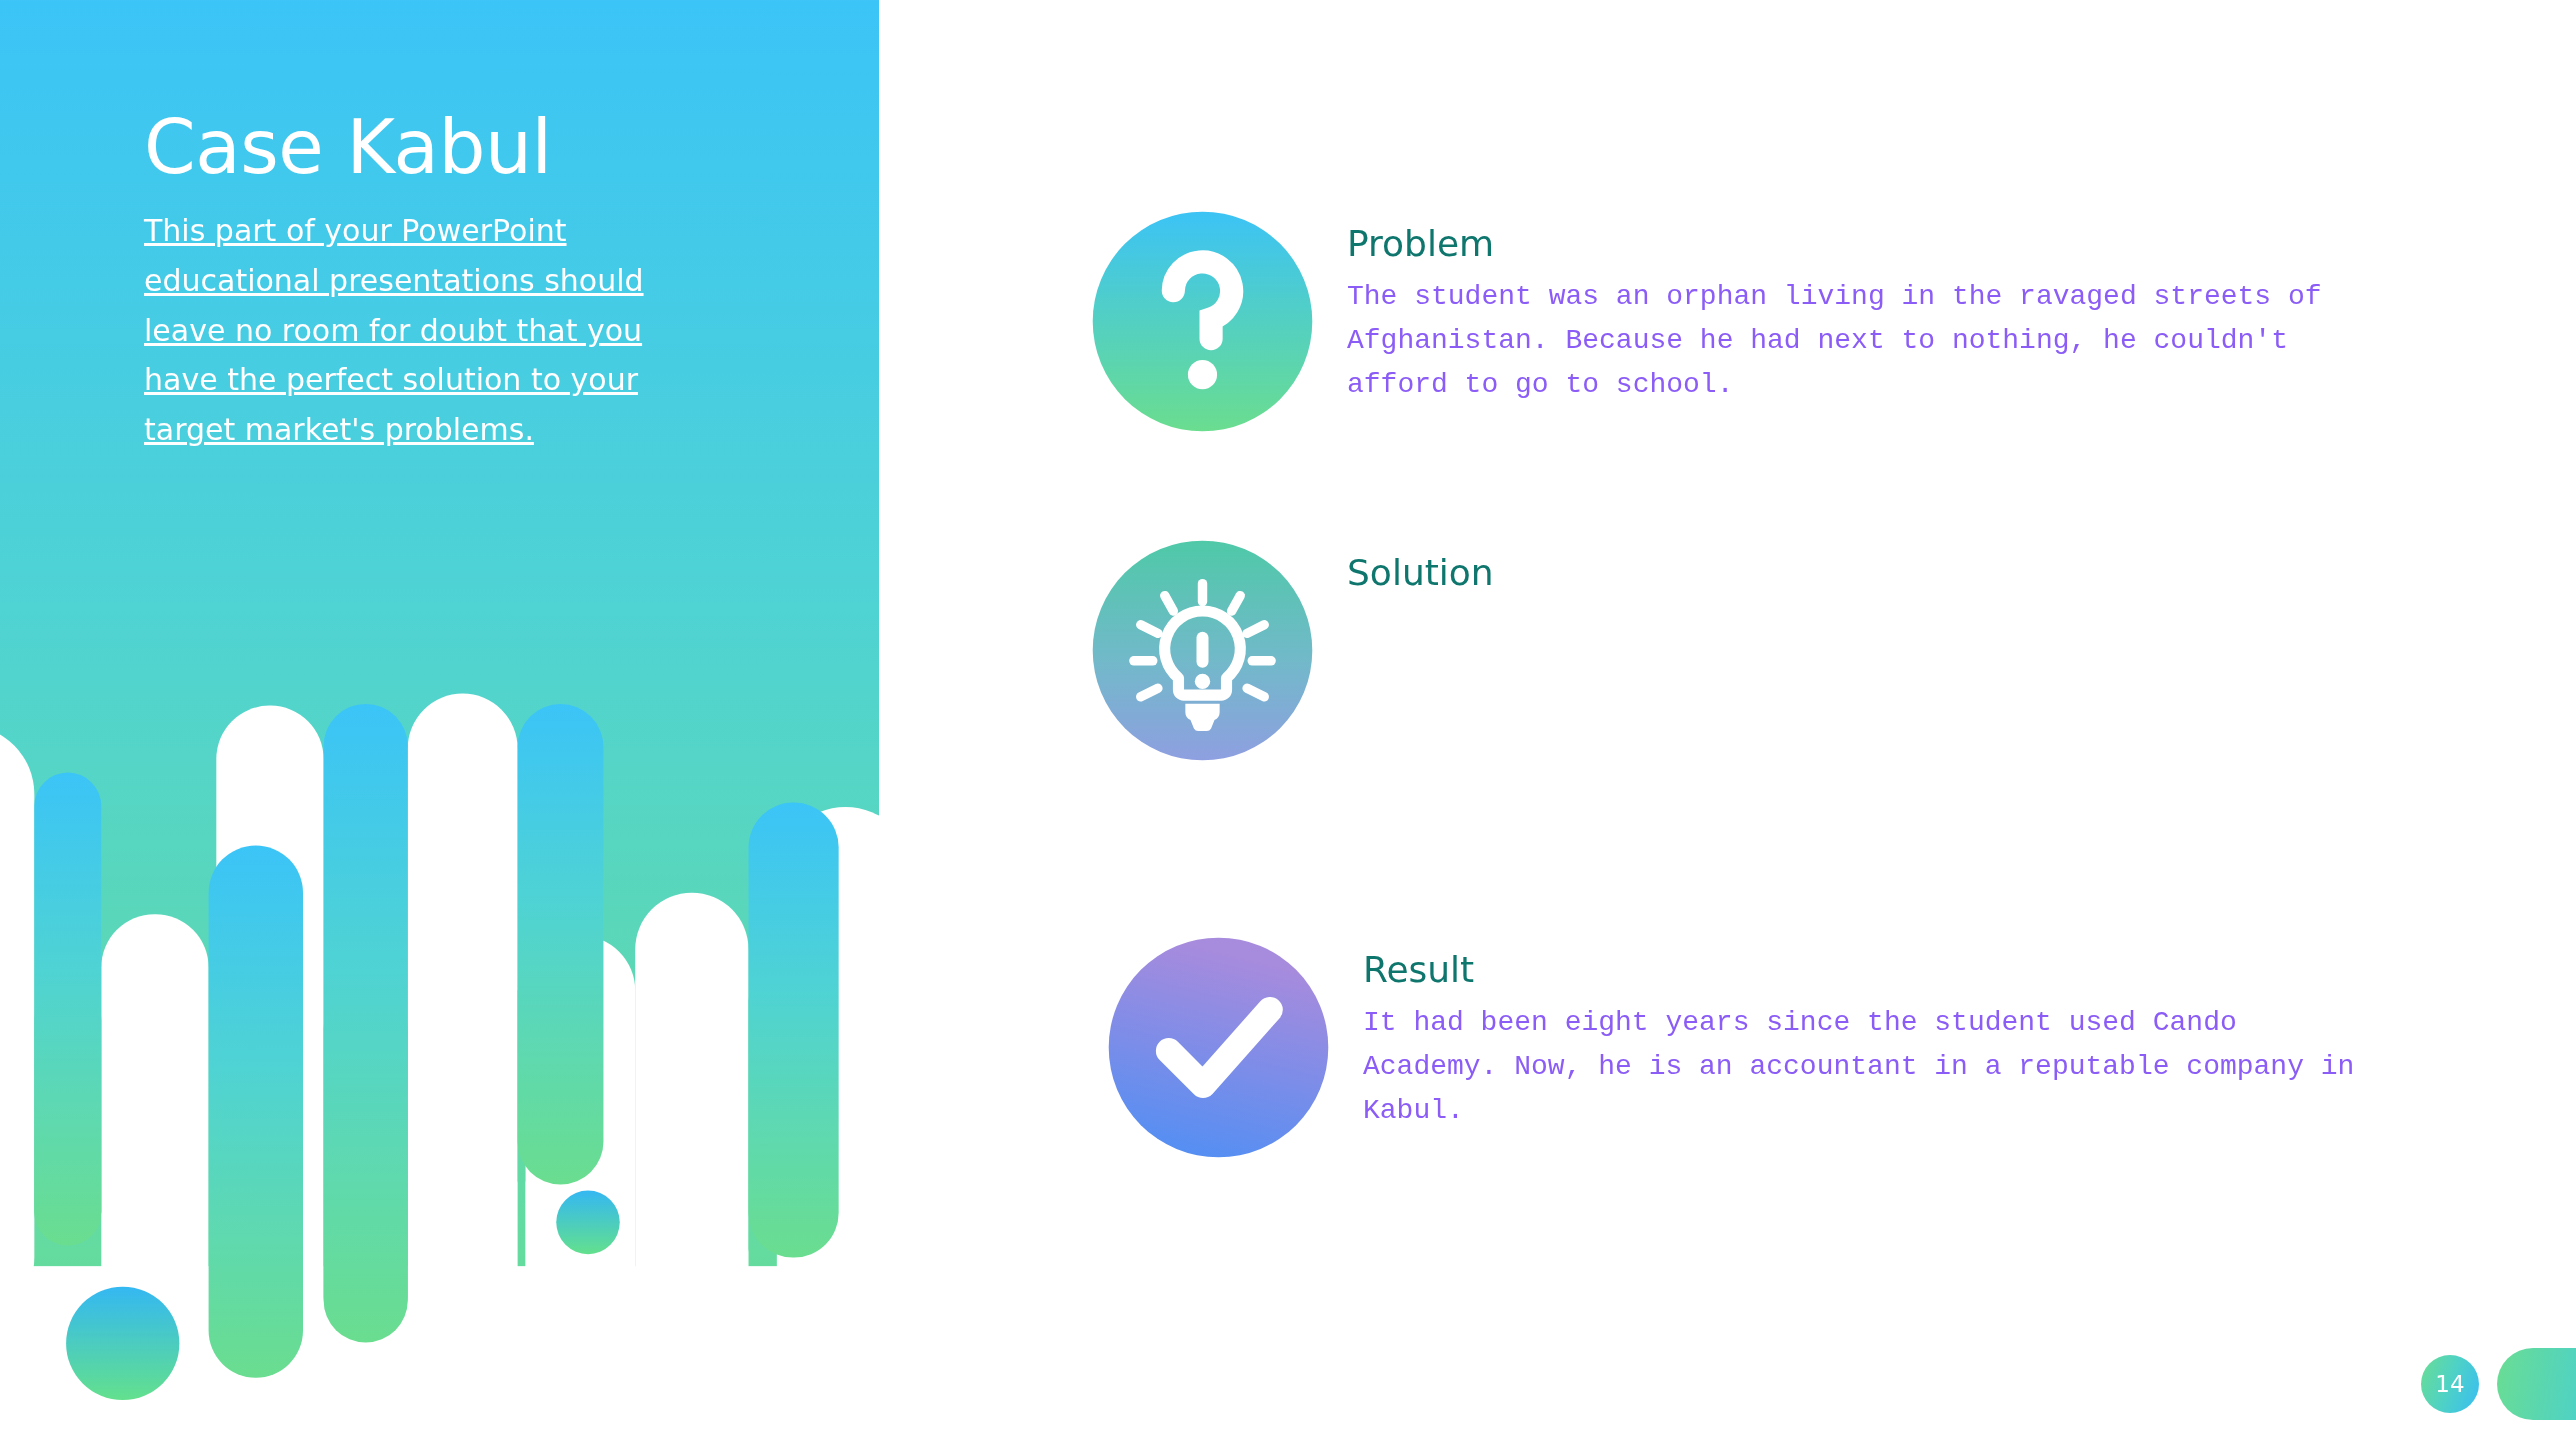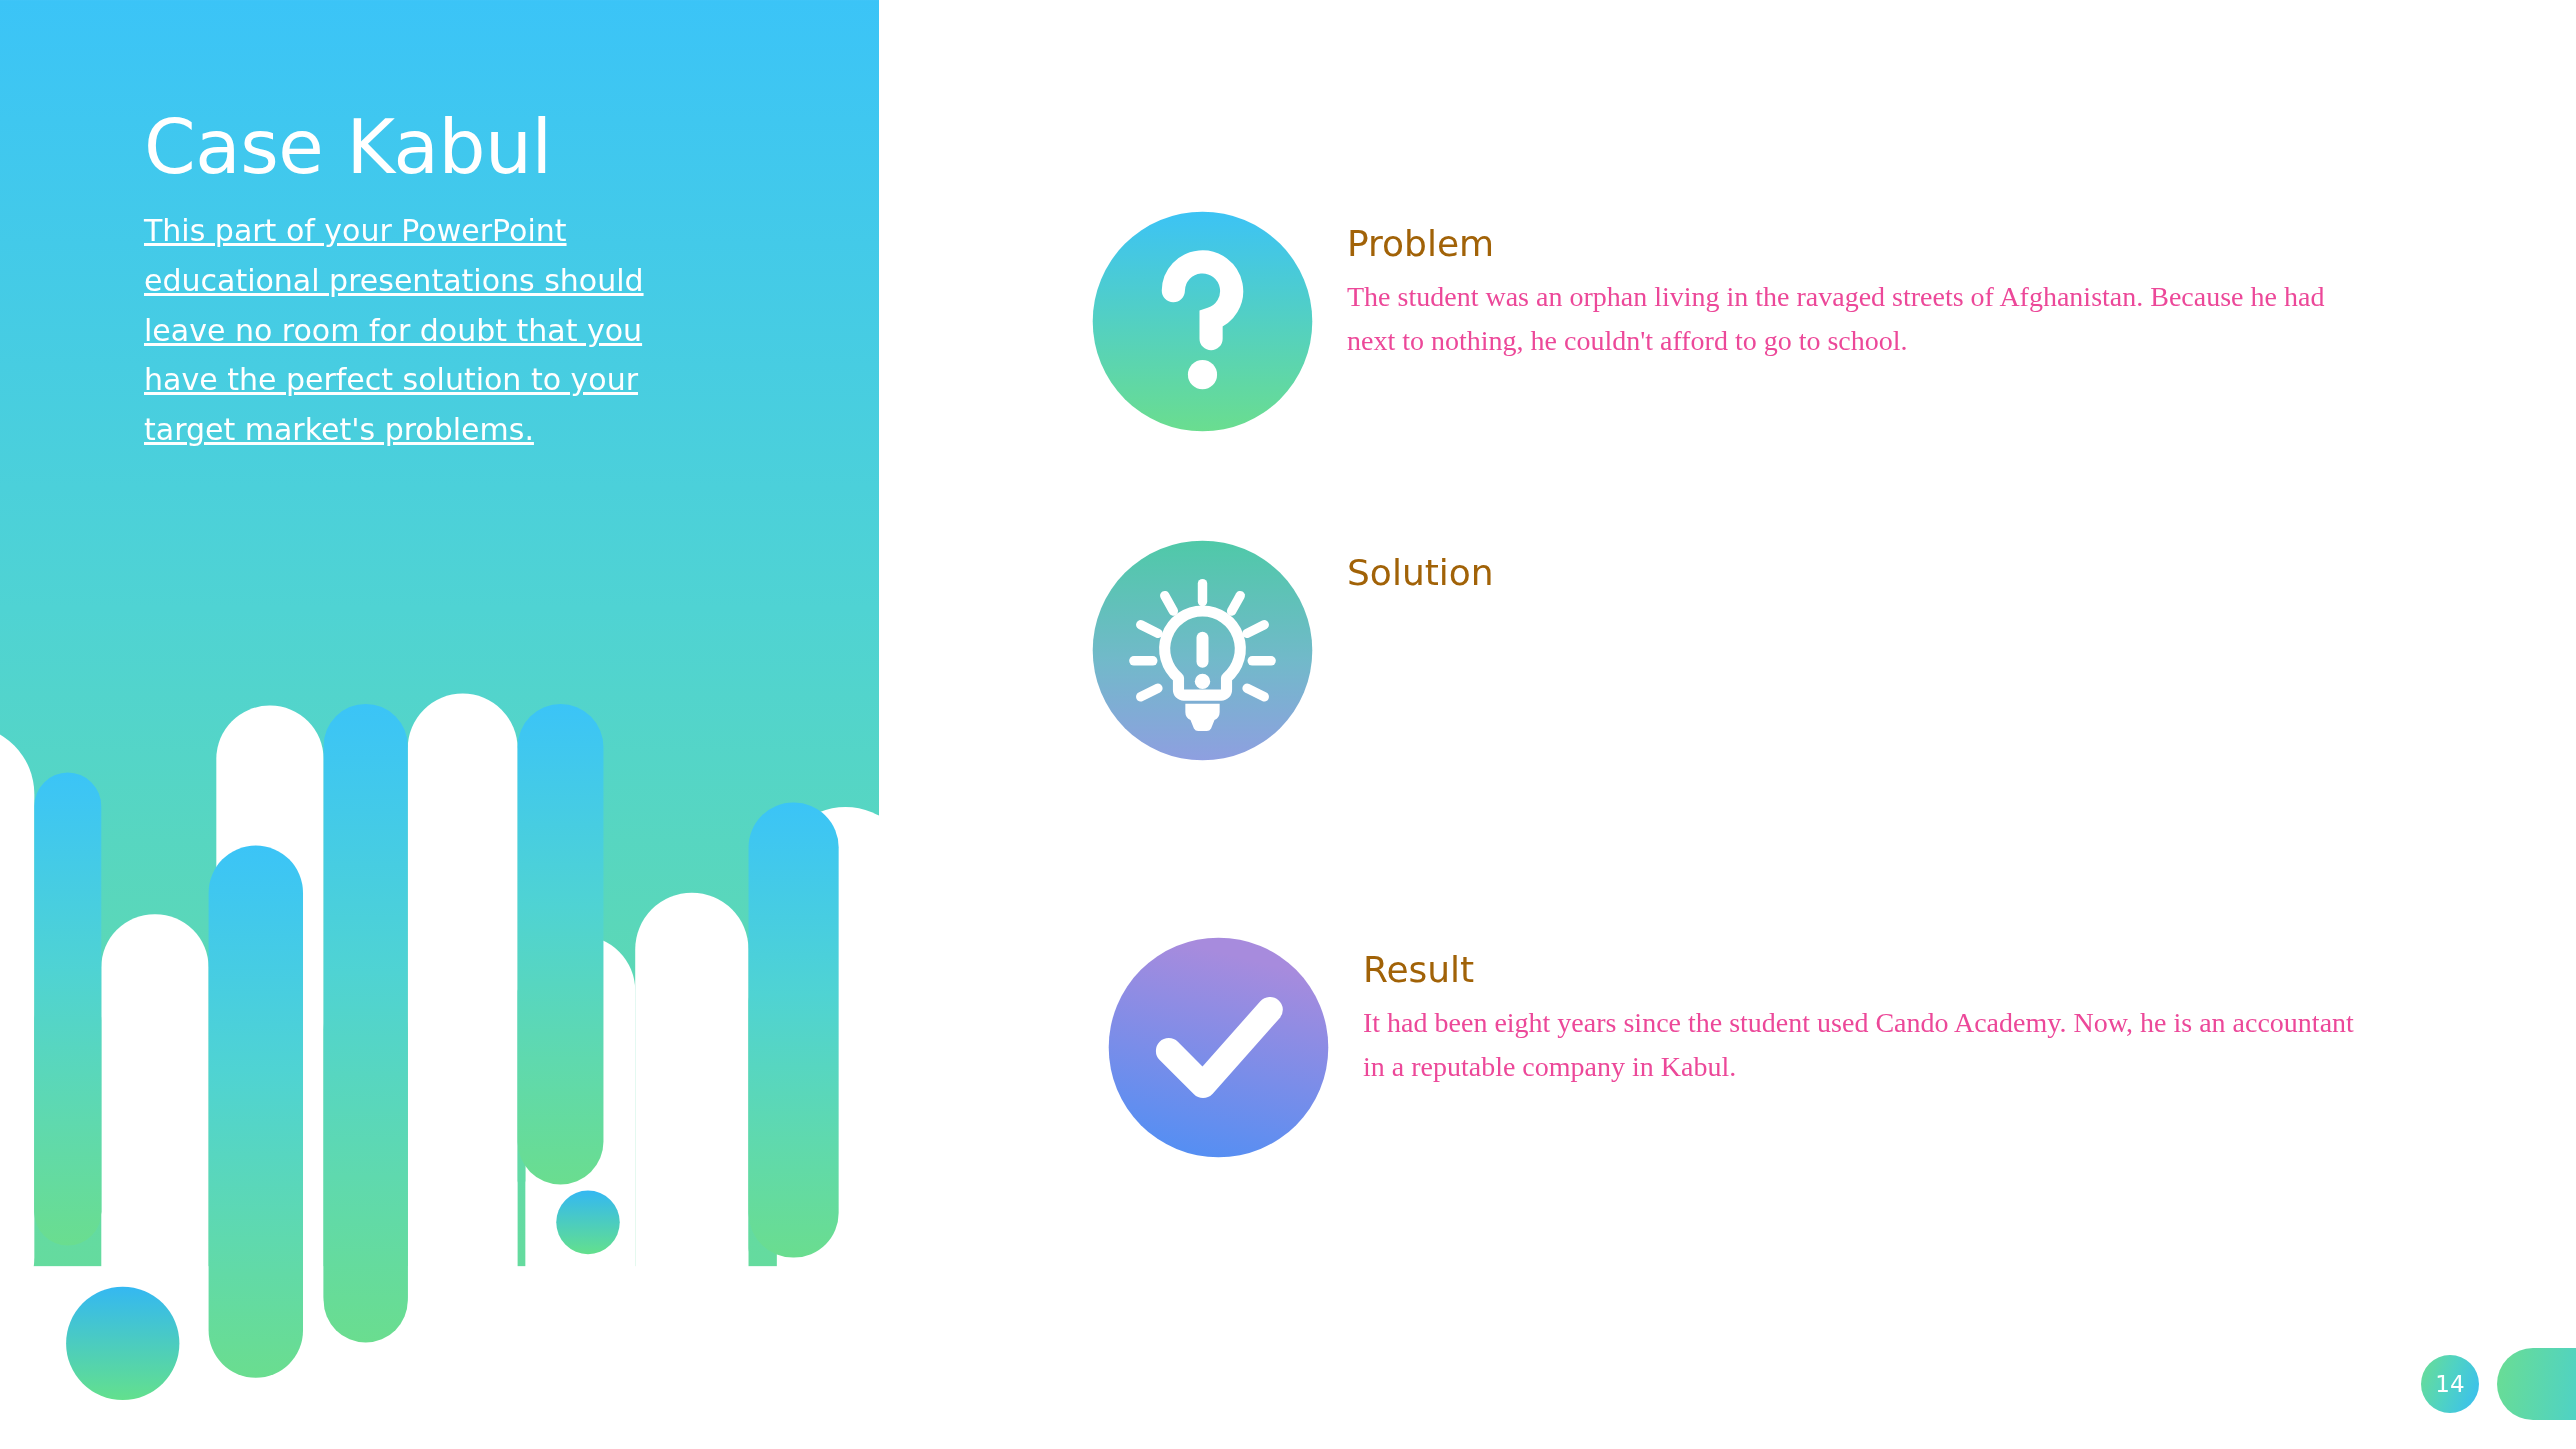--- a/index.html
+++ b/index.html
@@ -24,26 +24,26 @@
   }
 
   
   #content{position:absolute;left:1091px;top:0;width:1460px;height:1449px;}
   .section{position:absolute;display:flex;align-items:flex-start;}
   .icon-wrap{position:relative;width:223px;height:223px;flex:0 0 223px;}
   .icon-wrap svg{display:block;width:223px;height:223px;}
   .sec-text{margin-left:33px;padding-top:13.7px;}
   .sec-title{
     font-family:"DejaVu Sans",sans-serif;
-    font-size:36px;line-height:1.1;color:#a16207;font-weight:400;
+    font-size:36px;line-height:1.1;color:#0f766e;font-weight:400;
     margin:0 0 12px 0;
   }
   .sec-body{
-    font-family:Liberation Serif, serif;
-    font-size:28px;line-height:1.56;color:#ec4899;font-weight:400;
+    font-family:Liberation Mono, monospace;
+    font-size:28px;line-height:1.56;color:#8b5cf6;font-weight:400;
     margin:0;max-width:1013px;
   }
 
   #section-problem{left:0;top:210px;}
   #section-solution{left:0;top:539px;}
   #section-result{left:16px;top:936px;}
 
   
   #page-badge{
     position:absolute;left:2421px;top:1355px;width:58px;height:58px;border-radius:50%;

